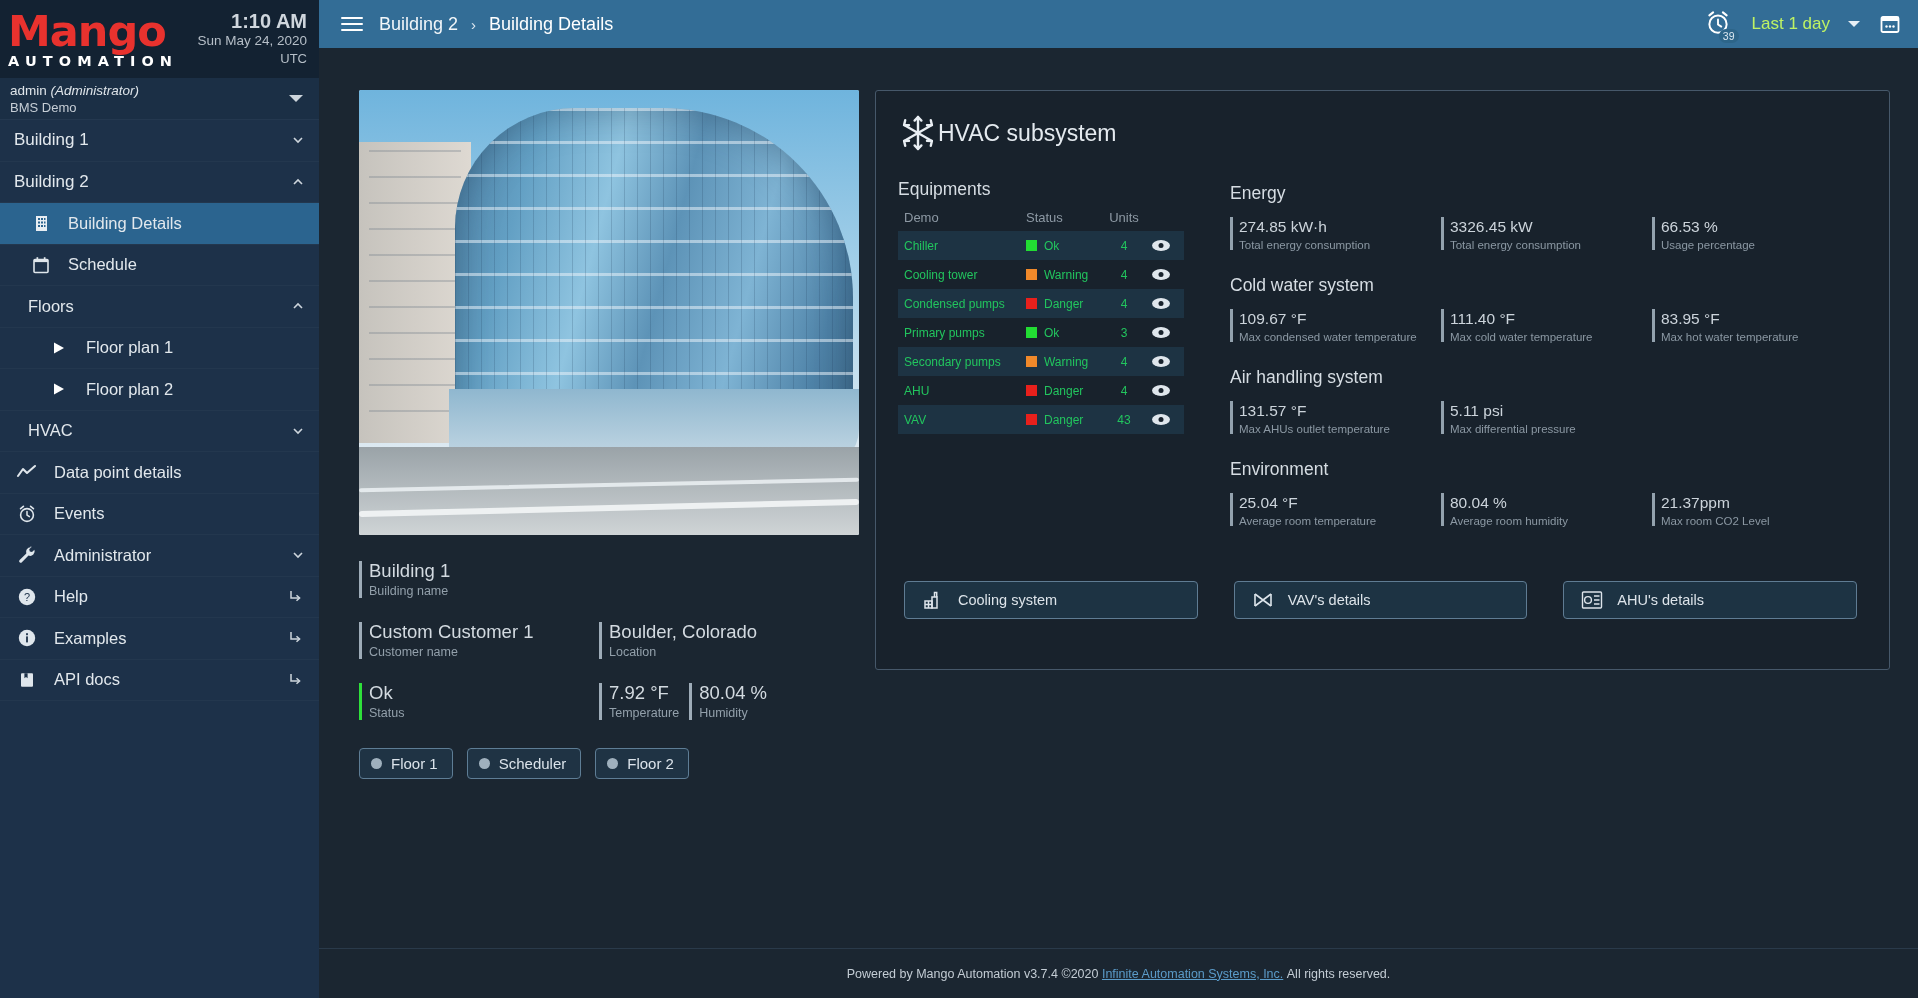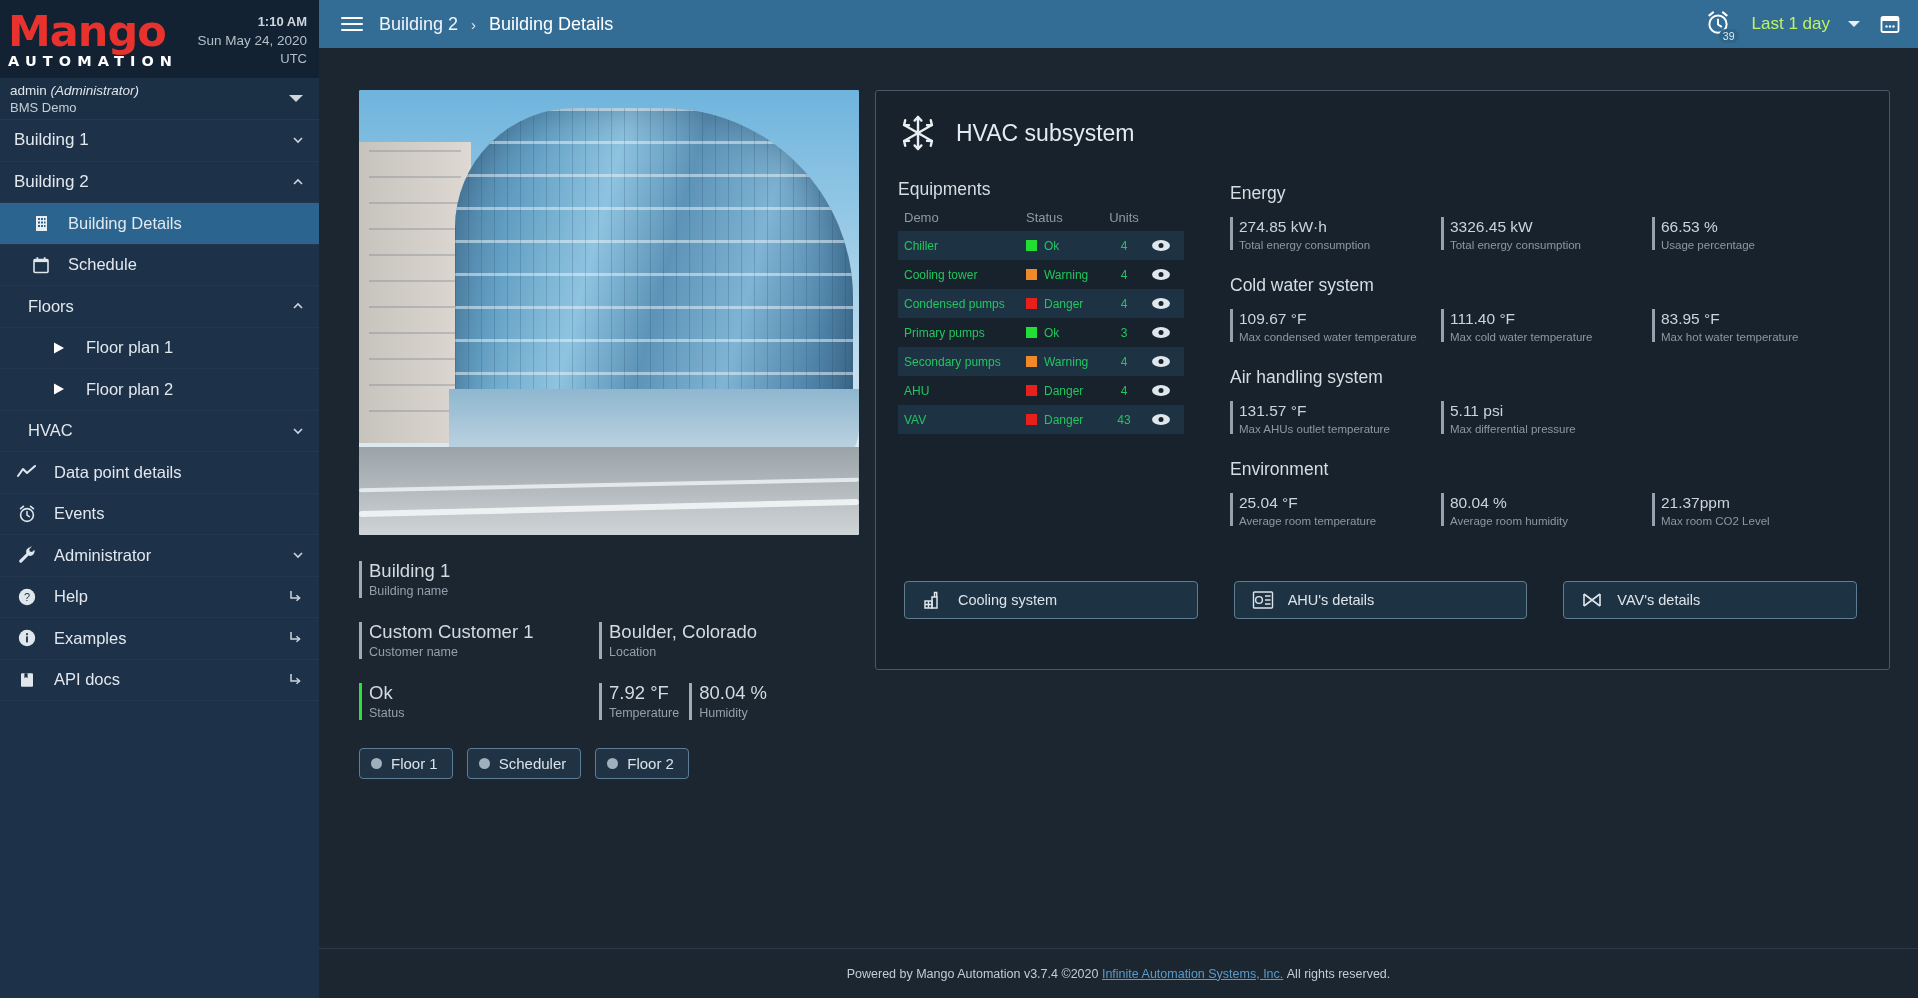--- a/index.html
+++ b/index.html
@@ -30,21 +30,21 @@
     font-weight: bold; font-size: 43px; line-height: 42px;
     color: #e8322e; letter-spacing: -1px;
   }
   .logo-auto {
     font-family: "DejaVu Sans", sans-serif;
     font-weight: bold; font-size: 14.5px; line-height: 17px;
     color: #ffffff; letter-spacing: 6.1px;
     margin-top: 1px;
   }
   .clock { margin-left: auto; text-align: right; padding-top: 5px; }
-  .clock-time { font-size: 13px; font-weight: bold; color: #cfd6dd; line-height: 21px; }
+  .clock-time { font-size: 20px; font-weight: bold; color: #cfd6dd; line-height: 21px; }
   .clock-date { font-size: 13.5px; color: #b6bfc8; line-height: 18px; }
   .clock-tz { font-size: 13px; color: #b6bfc8; line-height: 17px; }
 
   .sb-user {
     height: 42px; background: #1b2f45;
     padding: 4px 12px 0 10px; position: relative;
     border-bottom: 1px solid #24384f;
   }
   .sb-user-name { font-size: 13.5px; color: #dfe5ea; line-height: 17px; }
   .sb-user-name i { font-style: italic; }
@@ -169,21 +169,21 @@
 
   
   .panel {
     flex: 1; min-height: 580px;
     background: #18222c;
     border: 1px solid #46586a;
     border-radius: 3px;
     padding: 22px 26px 24px 22px;
     position: relative;
   }
-  .panel-head { display: flex; align-items: center; gap: 18px; margin-bottom: 26px; }
+  .panel-head { display: flex; align-items: center; margin-bottom: 26px; }
   .panel-title { font-size: 23px; color: #e4eaef; }
   .panel-body { display: flex; }
   .panel-left { width: 310px; flex: 0 0 310px; }
   .panel-right { flex: 1; padding-left: 22px; }
 
   .sec-title { font-size: 17.5px; color: #d6dde3; margin-bottom: 10px; }
   .eq-table { width: 286px; border-collapse: collapse; }
   .eq-table th {
     text-align: left; font-weight: normal;
     font-size: 13px; color: #8d99a4; padding: 0 0 6px 6px;
@@ -712,37 +712,37 @@
                   <path d="M4 20v-7h7v7z"></path>
                     <path d="M11 20V9h5v11z"></path>
                     <path d="M13.5 9V4.5h2.2V9"></path>
                   <path d="M4 16.4h7M7.5 13v7"></path>
                 </svg>
               </span>
               <span>Cooling system</span>
             </div>
             <div class="pbtn">
               <span>
+                <svg width="24" height="22" viewBox="0 0 24 22" fill="none" stroke="#dde4ea" stroke-width="1.6">
+                  <path d="M4 5l16 12M20 5L4 17"></path>
+                    <path d="M4 5v12M20 5v12"></path>
+                </svg>
+              </span>
+              <span>VAV's details</span>
+            </div>
+            <div class="pbtn">
+              <span>
                 <svg width="24" height="22" viewBox="0 0 24 22" fill="none" stroke="#dde4ea" stroke-width="1.4">
                   <rect x="2.5" y="3" width="19" height="16" rx="1"></rect>
                   <circle cx="8" cy="11" r="3.4"></circle>
                   <path d="M14 7h5.5M14 11h5.5M14 15h5.5"></path>
                 </svg>
               </span>
               <span>AHU's details</span>
             </div>
-            <div class="pbtn">
-              <span>
-                <svg width="24" height="22" viewBox="0 0 24 22" fill="none" stroke="#dde4ea" stroke-width="1.6">
-                  <path d="M4 5l16 12M20 5L4 17"></path>
-                    <path d="M4 5v12M20 5v12"></path>
-                </svg>
-              </span>
-              <span>VAV's details</span>
-            </div>
           </div>
         </section>
 
       </div>
     </div>
 
     <footer class="footer">
       <span>Powered by Mango Automation v3.7.4 ©2020</span>&nbsp;
       <a href="#">Infinite Automation Systems, Inc.</a>&nbsp;
       <span>All rights reserved.</span>

